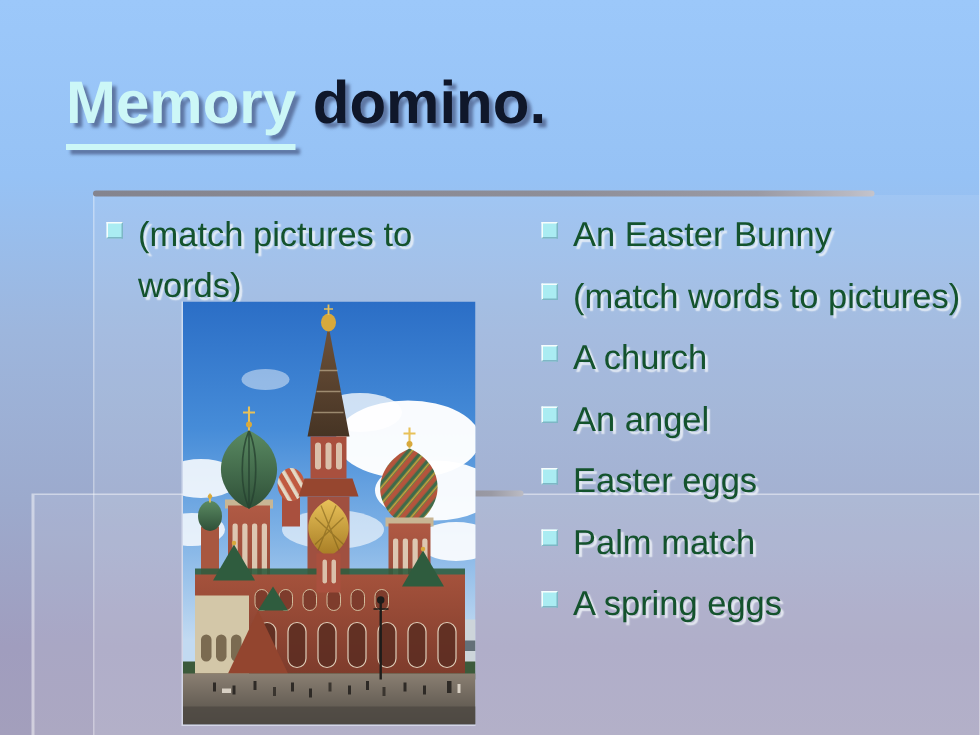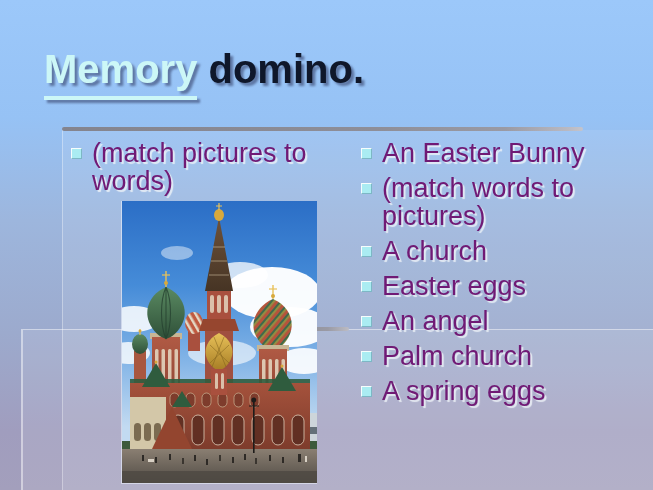--- a/index.html
+++ b/index.html
@@ -43,21 +43,21 @@
   .title-link{
     color:#ccf7f7;
     border-bottom:4px solid #ccf7f7;
     padding-bottom:5px;
     cursor:pointer;
   }
   .title-plain{color:#0f172a;}
   
   .list{
     position:absolute;z-index:3;margin:0;padding:0;list-style:none;
-    font-size:27px;line-height:28px;color:#701a75;
+    font-size:23px;line-height:34px;color:#14532d;
   }
   .list li{
     position:relative;padding-left:30px;margin:0 0 7px 0;
     text-shadow:2px 2px 1px rgba(238,243,248,0.85);
   }
   .bullet{
     position:absolute;left:9px;top:9px;width:9px;height:9px;
     background:#aaecf2;
     border-top:1px solid rgba(255,255,255,0.9);
     border-left:1px solid rgba(255,255,255,0.9);
@@ -103,29 +103,29 @@
     <li>
       <span class="bullet"></span>
       <span>(match words to pictures)</span>
     </li>
     <li>
       <span class="bullet"></span>
       <span>A church</span>
     </li>
     <li>
       <span class="bullet"></span>
+      <span>An angel</span>
+    </li>
+    <li>
+      <span class="bullet"></span>
       <span>Easter eggs</span>
     </li>
     <li>
       <span class="bullet"></span>
-      <span>An angel</span>
-    </li>
-    <li>
-      <span class="bullet"></span>
-      <span>Palm church</span>
+      <span>Palm match</span>
     </li>
     <li>
       <span class="bullet"></span>
       <span>A spring eggs</span>
     </li>
   </ul>
 
   <div class="photo" title="Photo of St. Basil's Cathedral on Red Square with blue sky and clouds">
     <svg viewBox="0 0 195 282" preserveAspectRatio="none">
       <defs>

